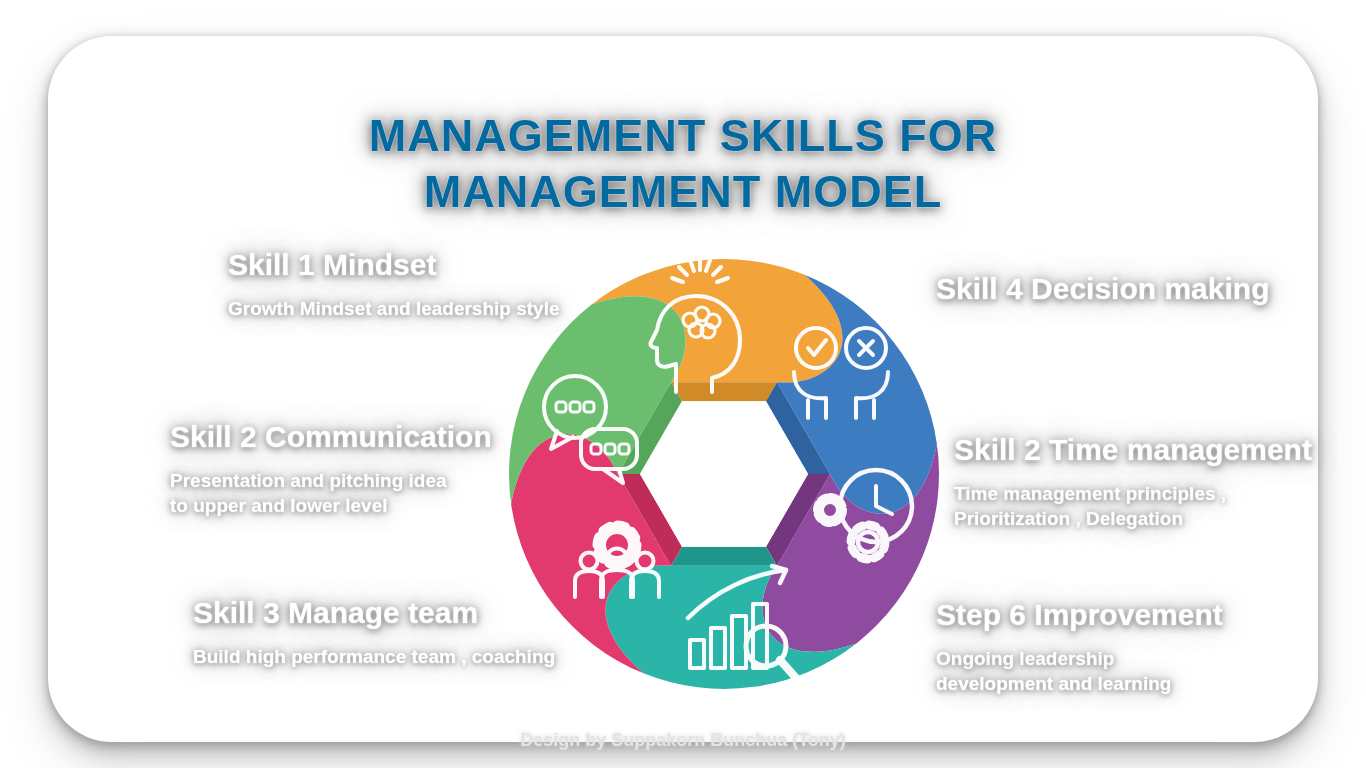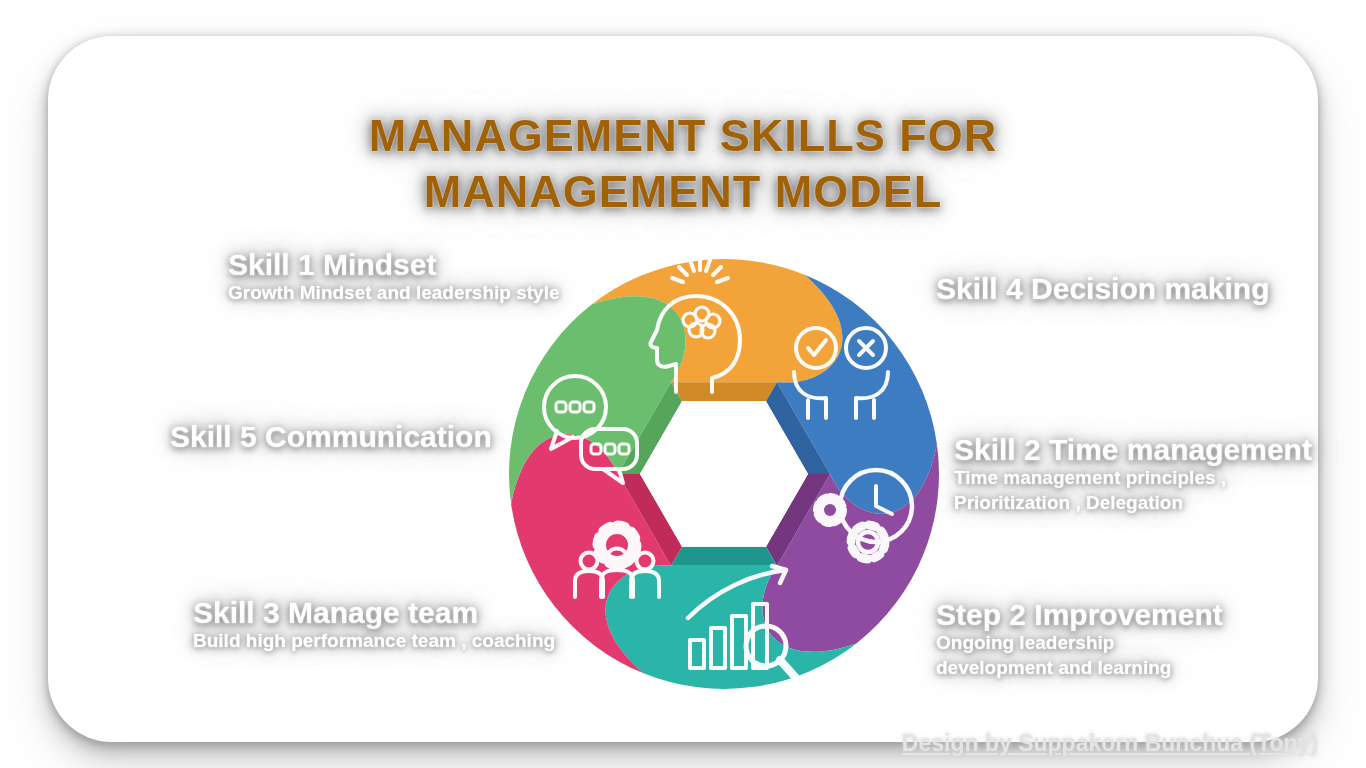--- a/index.html
+++ b/index.html
@@ -6,82 +6,84 @@
   .stage{position:relative;width:1366px;height:768px;overflow:hidden;
          font-family:"Liberation Sans","DejaVu Sans",sans-serif;}
   .card{position:absolute;left:48px;top:36px;width:1270px;height:706px;
         background:#ffffff;border-radius:64px;
         box-shadow:0 4px 6px rgba(150,150,150,.55),
                    0 10px 18px rgba(135,135,135,.45),
                    0 22px 44px rgba(140,140,140,.30),
                    0 0 10px rgba(160,160,160,.35);}
   .title{position:absolute;left:0;right:0;top:72px;text-align:center;
          font-size:45px;font-weight:bold;letter-spacing:1px;line-height:1.24;
-         color:#a16207;
+         color:#0369a1;
          text-shadow:0 0 2px rgba(255,255,255,.9),
                      0 2px 8px rgba(115,115,115,.95),
                      0 0 16px rgba(130,130,130,.85),
                      0 0 30px rgba(145,145,145,.6);}
   .title span{display:block;}
   .skill-block{position:absolute;}
   .skill-heading{font-size:30px;font-weight:bold;color:#ffffff;line-height:1.1;
          text-shadow:0 0 2px rgba(255,255,255,.85),
                      0 2px 6px rgba(120,120,120,.95),
                      0 0 13px rgba(135,135,135,.8),
                      0 0 24px rgba(150,150,150,.55);}
   .skill-desc{font-size:19px;font-weight:bold;color:#ffffff;line-height:1.3;
-         margin-top:0;white-space:pre-line;
+         margin-top:16px;white-space:pre-line;
          text-shadow:0 0 2px rgba(255,255,255,.8),
                      0 1px 5px rgba(125,125,125,.95),
                      0 0 11px rgba(140,140,140,.8),
                      0 0 20px rgba(150,150,150,.5);}
   #skill1{left:180px;top:212px;}
   #skill2{left:122px;top:384px;}
   #skill3{left:145px;top:560px;}
   #skill4{left:888px;top:236px;text-align:right;}
   #skill5{left:906px;top:397px;}
   #skill6{left:888px;top:562px;}
   .wheel{position:absolute;left:446px;top:208px;}
-  .credit{position:absolute;left:0;right:0;top:694px;text-align:right;
-          font-size:23px;font-weight:bold;color:#e4e4e7;
-          text-shadow:0 0 4px rgba(210,210,214,.9);text-decoration:underline;}
+  .credit{position:absolute;left:0;right:0;top:694px;text-align:center;
+          font-size:18px;font-weight:bold;color:#e4e4e7;
+          text-shadow:0 0 4px rgba(210,210,214,.9);}
   .icon{stroke:#ffffff;fill:none;stroke-linecap:round;stroke-linejoin:round;opacity:.96;}
 </style>
 </head>
 <body>
 
 <div class="stage">
   <div class="card">
 
     <h1 class="title" style="margin:0;">
       <span>MANAGEMENT SKILLS FOR</span>
       <span>MANAGEMENT MODEL</span>
     </h1>
 
     <div class="skill-block" id="skill1">
       <div class="skill-heading">Skill 1 Mindset</div>
       <div class="skill-desc">Growth Mindset and leadership style</div>
     </div>
     <div class="skill-block" id="skill2">
-      <div class="skill-heading">Skill 5 Communication</div>
+      <div class="skill-heading">Skill 2 Communication</div>
+      <div class="skill-desc">Presentation and pitching idea
+to upper and lower level</div>
     </div>
     <div class="skill-block" id="skill3">
       <div class="skill-heading">Skill 3 Manage team</div>
       <div class="skill-desc">Build high performance team , coaching</div>
     </div>
     <div class="skill-block" id="skill4">
       <div class="skill-heading">Skill 4 Decision making</div>
     </div>
     <div class="skill-block" id="skill5">
       <div class="skill-heading">Skill 2 Time management</div>
       <div class="skill-desc">Time management principles ,
 Prioritization , Delegation</div>
     </div>
     <div class="skill-block" id="skill6">
-      <div class="skill-heading">Step 2 Improvement</div>
+      <div class="skill-heading">Step 6 Improvement</div>
       <div class="skill-desc">Ongoing leadership
 development and learning</div>
     </div>
 
     <svg class="wheel" width="460" height="460" viewBox="0 0 460 460">
 
       <path d="M 97.6,60.6 A 215,215 0 0 1 310.5,30.7
                C 382.3,92.8 340.3,143.8 283,138.2
                L 177,138.2
                C 210.5,91.4 187.4,29.5 97.6,60.6 Z" fill="#F2A33A"></path>

